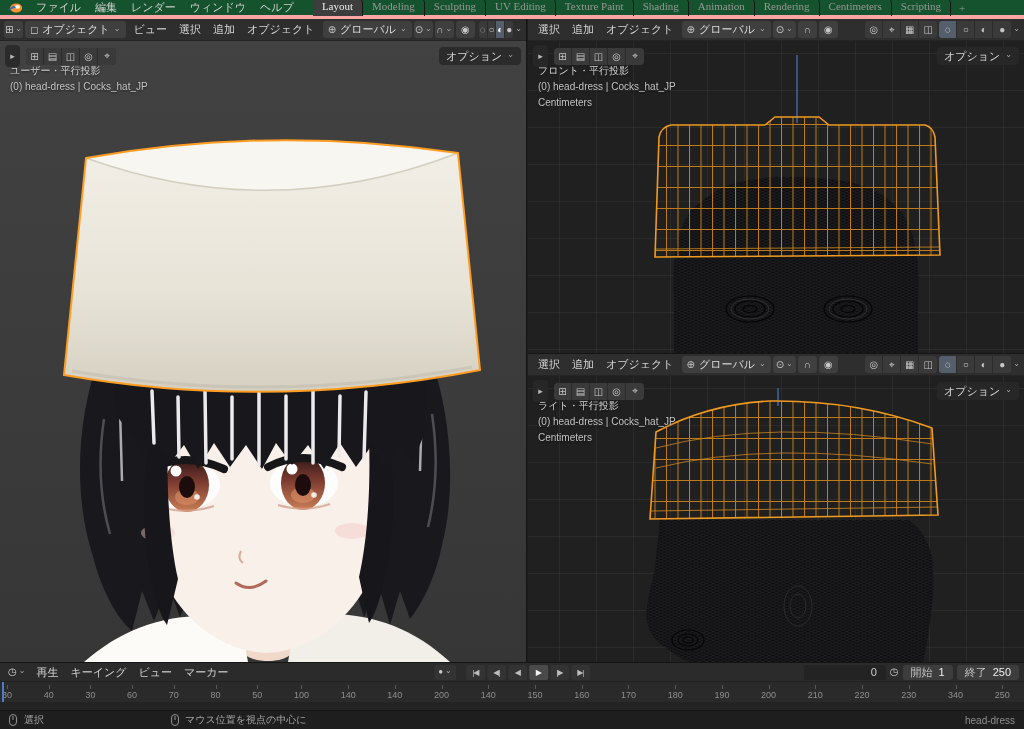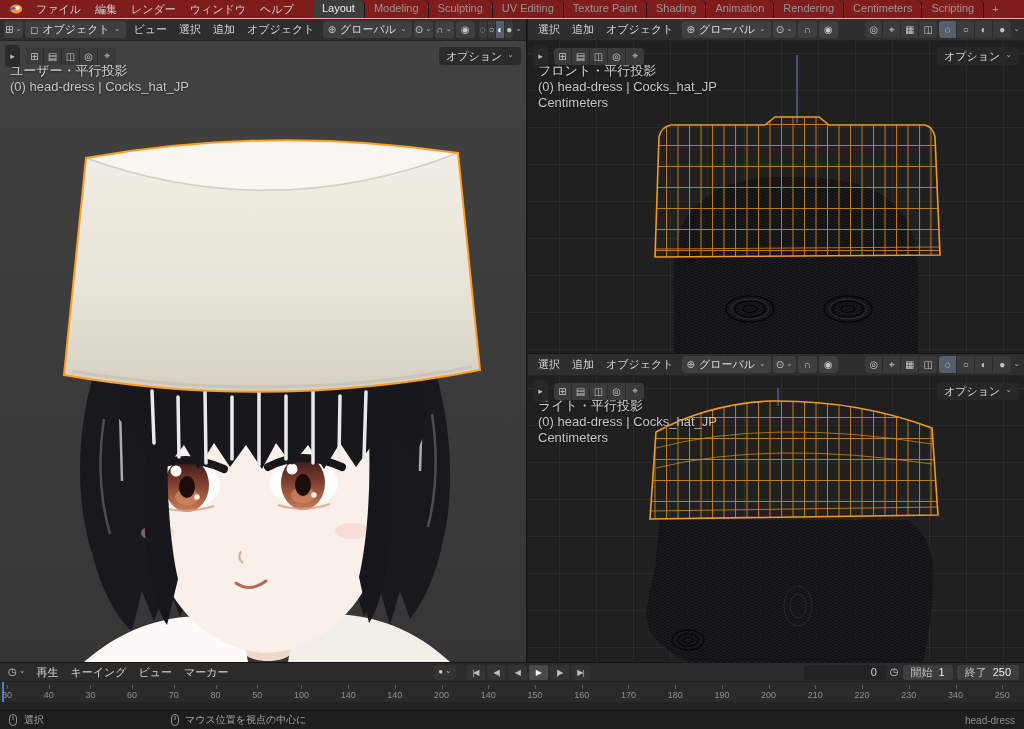--- a/index.html
+++ b/index.html
@@ -5,22 +5,22 @@
   * { margin:0; padding:0; box-sizing:border-box; }
   html,body { background:#111; }
   .app {
     position:relative; width:1024px; height:729px; overflow:hidden;
     background:#1d1d1d; color:#d8d8d8;
     font-family:"Liberation Sans","DejaVu Sans",sans-serif; font-size:11px;
     user-select:none;
   }
   
   .topbar { position:absolute; top:0; left:0; right:0; height:19px;
-    background:#7f1d1d; border-bottom:1px solid #fca5a5;
-    display:flex; align-items:center; }
+    background:#14532d; border-bottom:4px solid #fca5a5;
+    display:flex; align-items:center;font-family:Liberation Serif, serif; }
   .logo { margin:0 6px 0 7px; display:flex; align-items:center; }
   .menu-item { padding:0 7px; color:#cfcfcf; line-height:19px; }
   .tabs { display:flex; align-items:flex-start; height:19px; margin-left:12px; }
   .tab { padding:2px 9px 3px; color:#979797; line-height:13px;
     border-right:1px solid #161616; border-radius:5px 5px 0 0; white-space:nowrap; }
   .tab.active { background:#3d3d3d; color:#ececec; }
   .tab-add { padding:2px 8px; color:#9a9a9a; }
 
   
   .viewport { position:absolute; overflow:hidden; }
@@ -57,21 +57,21 @@
   .vp-row2 { position:absolute; z-index:5; top:26px; left:5px; right:5px;
     display:flex; align-items:center; gap:6px; pointer-events:none; }
   .vp-row2 > * { pointer-events:auto; }
   .float { background:rgba(40,40,40,.88); border-radius:4px; }
   .toolbar-toggle { width:15px; height:22px; display:inline-flex; align-items:center; justify-content:center;
     color:#bbb; font-size:9px; }
   .options-pill { margin-left:auto; height:18px; padding:0 7px; display:inline-flex; align-items:center; gap:5px;
     color:#d8d8d8; background:rgba(40,40,40,.88); border-radius:4px; }
 
   .vp-overlay { position:absolute; z-index:4; top:44px; left:10px;
-    font-size:13px; line-height:16px; color:#d2d2d2;
+    font-size:10px; line-height:16px; color:#d2d2d2;
     text-shadow:0 1px 2px rgba(0,0,0,.55); pointer-events:none; }
   .vp-overlay .dim { color:#c4c4c4; }
 
   
   .timeline { position:absolute; top:662px; left:0; right:0; height:48px;
     background:#252525; border-top:1px solid #141414; }
   .tl-header { position:relative; height:19px; background:#2b2b2b;
     display:flex; align-items:center; padding:0 5px; gap:2px; border-bottom:1px solid #202020; }
   .tl-menu { padding:0 6px; color:#d3d3d3; }
   .transport { position:absolute; left:50%; transform:translateX(-50%);

